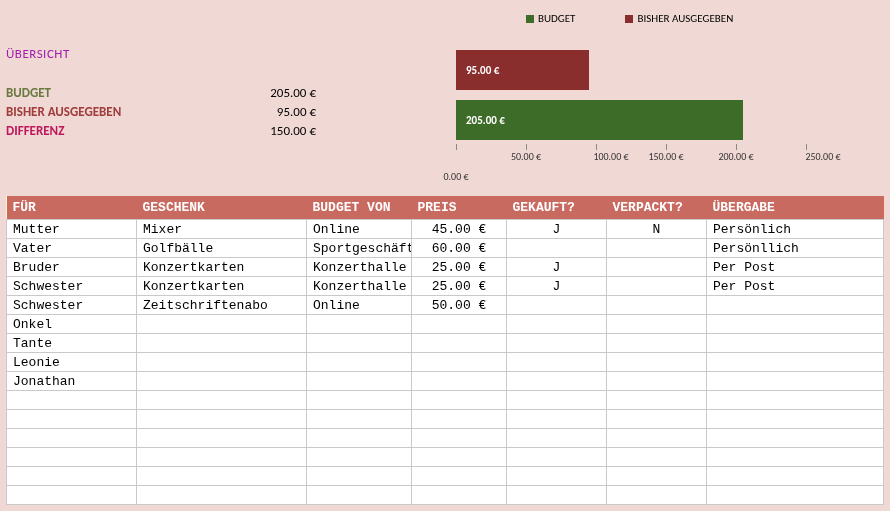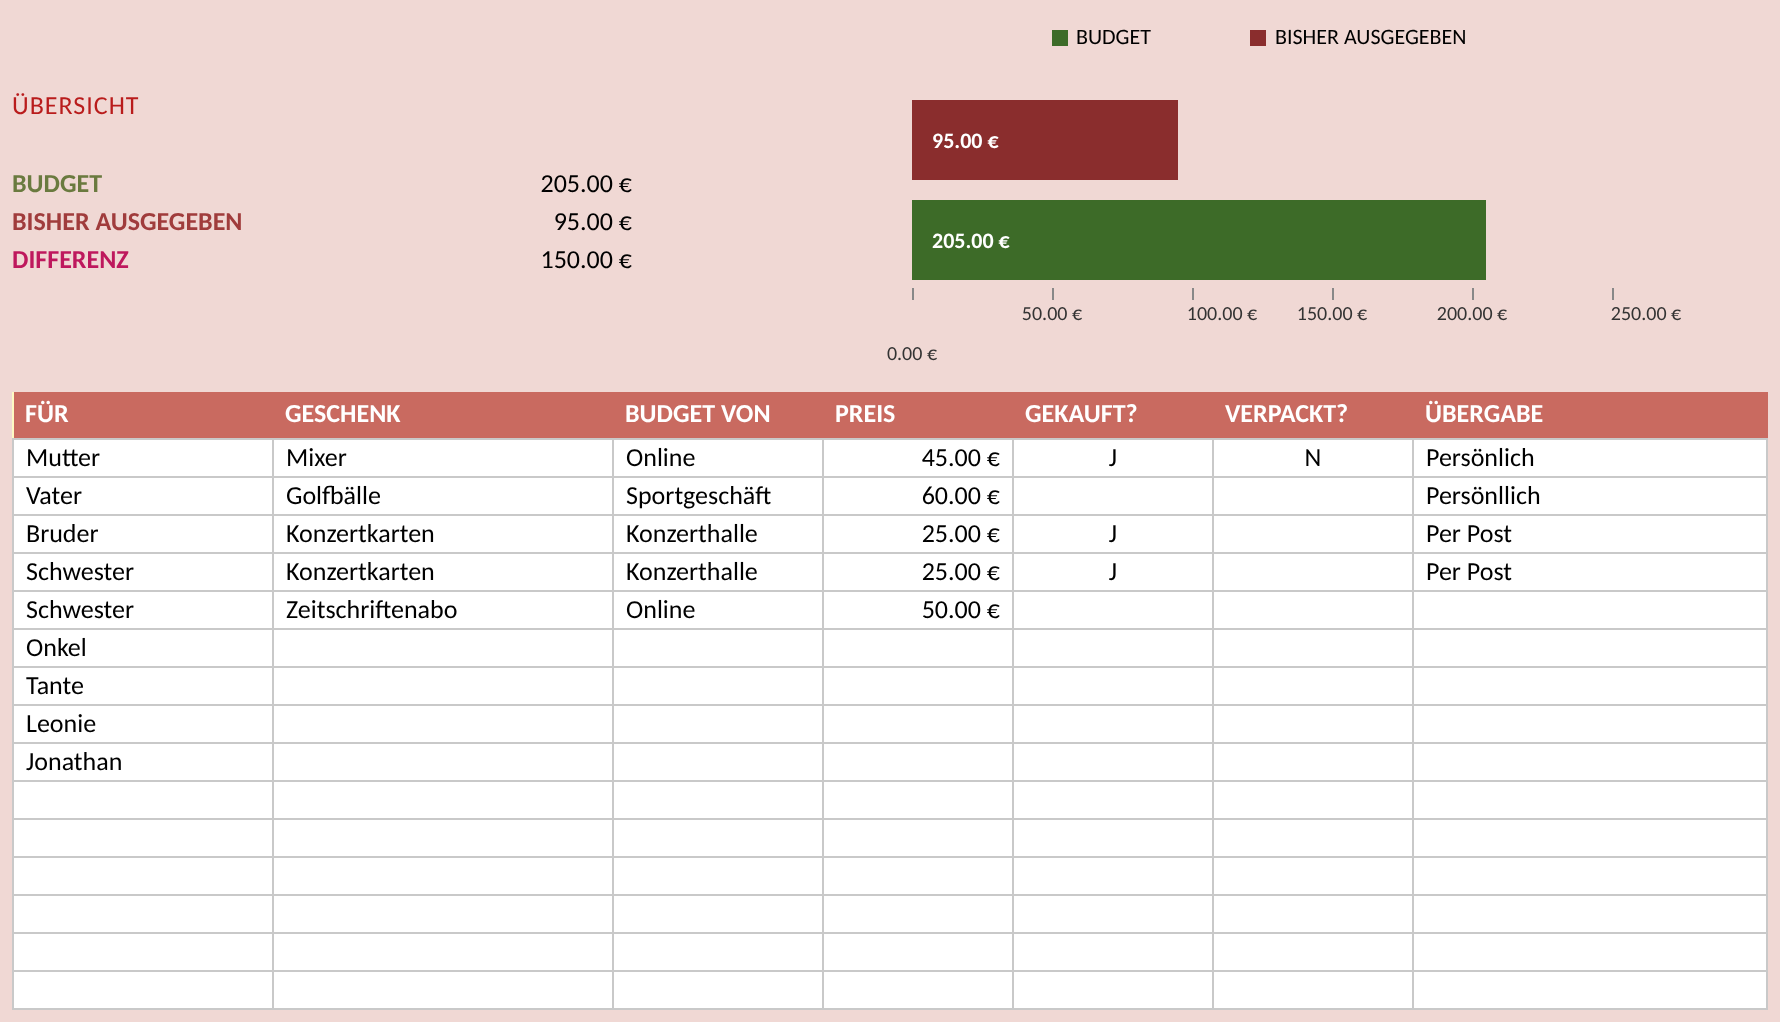--- a/index.html
+++ b/index.html
@@ -16,21 +16,21 @@
     display: flex;
     padding: 8px 6px 0 6px;
     height: 190px;
   }
   .left-summary {
     width: 340px;
     padding-top: 38px;
   }
   .overview-title {
     font-size: 13px;
-    color: #b91c1c;
+    color: #a21caf;
     letter-spacing: 0.5px;
     margin-bottom: 22px;
   }
   .summary-row {
     display: flex;
     height: 19px;
     align-items: center;
   }
   .summary-label {
     font-weight: bold;
@@ -99,20 +99,21 @@
   }
 
   .table-wrap {
     margin: 6px 6px 0 6px;
   }
   table {
     width: 100%;
     border-collapse: collapse;
     background: #fef9c3;
     table-layout: fixed;
+    font-family: Liberation Mono, monospace;
   }
   thead th {
     background: #c96a60;
     color: #fff;
     font-weight: bold;
     text-align: left;
     padding: 4px 6px;
     font-size: 13px;
     border: none;
     white-space: nowrap;
@@ -120,21 +121,21 @@
   }
   tbody td {
     border: 1px solid #c9c9c9;
     padding: 1px 6px;
     height: 19px;
     font-size: 13px;
     background: #fff;
     white-space: nowrap;
     overflow: hidden;
   }
-  .col-price { text-align: right; }
+  .col-price { text-align: center; }
   .col-center { text-align: center; }
 </style>
 </head>
 <body>
 
 <div class="top">
   <div class="left-summary">
     <div class="overview-title">ÜBERSICHT</div>
     <div class="summary-row">
       <div class="summary-label c-budget">BUDGET</div>

